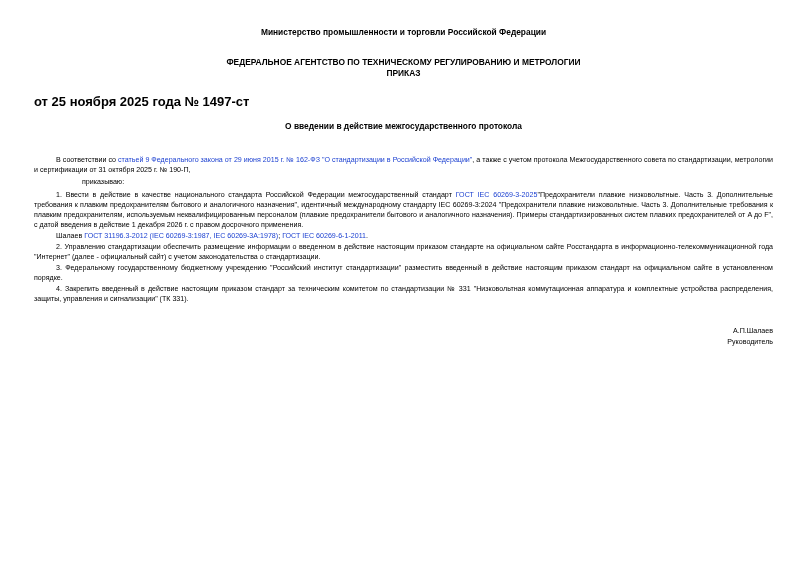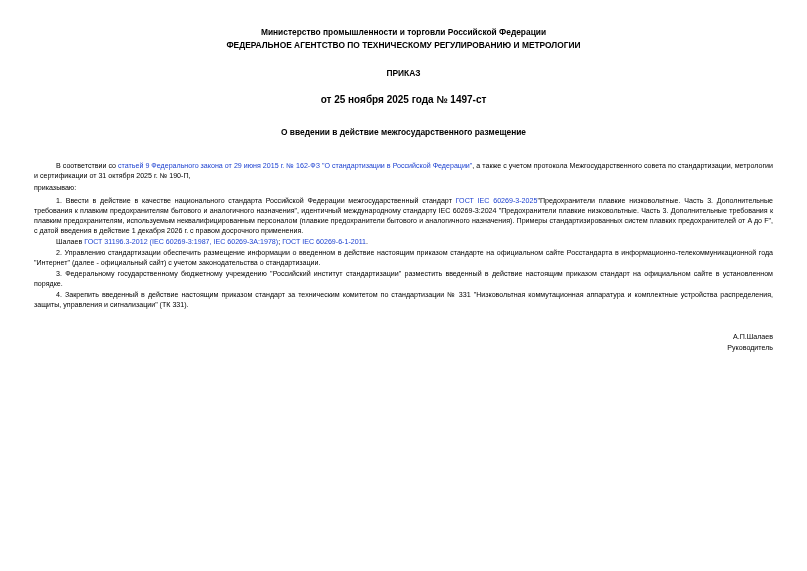--- a/index.html
+++ b/index.html
@@ -21,54 +21,54 @@
     padding: 26px 34px 10px 34px;
     position: relative;
   }
   .hdr {
     text-align: center;
     font-size: 8.4px;
     font-weight: bold;
     line-height: 1.45;
   }
   .hdr-line1 {
-    margin-bottom: 1px;
+    margin-bottom: 18px;
   }
   .hdr-line2 {
-    margin-bottom: 17px;
+    margin-bottom: 0;
   }
   .order-word {
     text-align: center;
     font-size: 8.4px;
     font-weight: bold;
     margin-bottom: 16px;
   }
   .order-date {
-    text-align: center;
-    font-size: 10px;
+    font-size: 13px;
     font-weight: bold;
-    margin-bottom: 22px;
+    margin-bottom: 12px;
   }
   .subject {
     text-align: center;
     font-size: 8.4px;
     font-weight: bold;
     margin-bottom: 24px;
   }
   .body-text {
     font-size: 7.1px;
     line-height: 1.42;
     text-align: justify;
   }
   .para {
     margin: 0 0 1px 0;
     text-indent: 22px;
   }
   .para.noindent {
     text-indent: 0;
+    margin-left: 48px;
   }
   .para-gap {
     margin-bottom: 3px;
   }
   .lnk {
     color: #1a3fd0;
   }
   .sign {
     margin-top: 22px;
     text-align: right;
@@ -81,21 +81,21 @@
 
 <div class="page">
 
   <div class="hdr">
     <div class="hdr-line1">Министерство промышленности и торговли Российской Федерации</div>
     <div class="hdr-line2">ФЕДЕРАЛЬНОЕ АГЕНТСТВО ПО ТЕХНИЧЕСКОМУ РЕГУЛИРОВАНИЮ И МЕТРОЛОГИИ</div>
   </div>
 
   <div class="order-word">ПРИКАЗ</div>
   <div class="order-date">от 25 ноября 2025 года № 1497-ст</div>
-  <div class="subject">О введении в действие межгосударственного размещение</div>
+  <div class="subject">О введении в действие межгосударственного протокола</div>
 
   <div class="body-text">
 
     <p class="para"><span>В соответствии со </span><span class="lnk">статьей 9 Федерального закона от 29 июня 2015 г. № 162-ФЗ "О стандартизации в Российской Федерации"</span><span>, а также с учетом протокола Межгосударственного совета по стандартизации, метрологии и сертификации от 31 октября 2025 г. № 190-П,</span></p>
 
     <p class="para noindent para-gap">приказываю:</p>
 
     <p class="para"><span>1. </span><span>Ввести в действие в качестве национального стандарта Российской Федерации межгосударственный стандарт </span><span class="lnk">ГОСТ IEC 60269-3-2025</span><span>"Предохранители плавкие низковольтные. Часть 3. Дополнительные требования к плавким предохранителям бытового и аналогичного назначения", идентичный международному стандарту IEC 60269-3:2024 "Предохранители плавкие низковольтные. Часть 3. Дополнительные требования к плавким предохранителям, используемым неквалифицированным персоналом (плавкие предохранители бытового и аналогичного назначения). Примеры стандартизированных систем плавких предохранителей от A до F", с датой введения в действие 1 декабря 2026 г. с правом досрочного применения.</span></p>
 
     <p class="para"><span>Шалаев </span><span class="lnk">ГОСТ 31196.3-2012 (IEC 60269-3:1987, IEC 60269-3A:1978)</span><span>; </span><span class="lnk">ГОСТ IEC 60269-6-1-2011</span><span>.</span></p>

